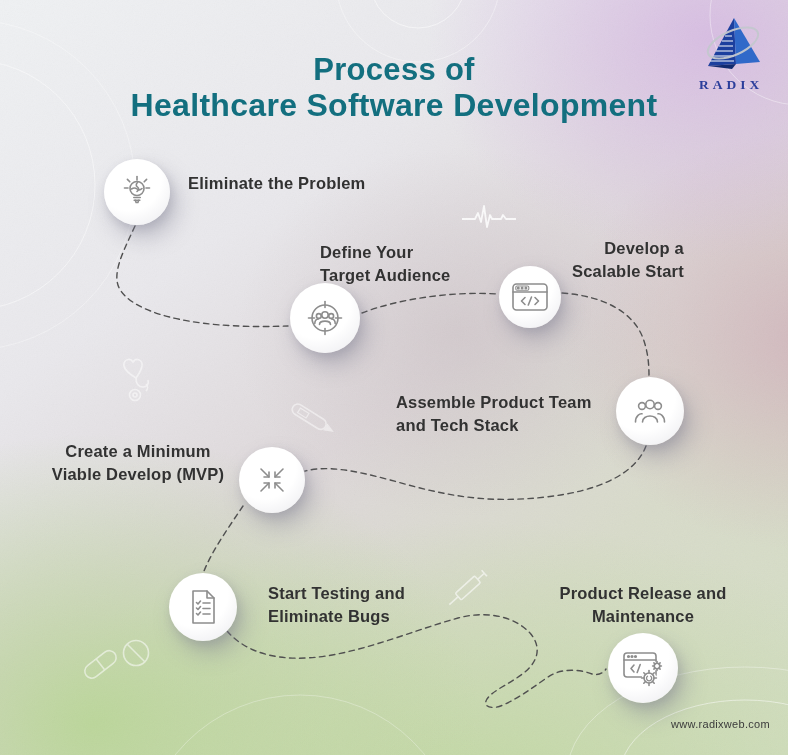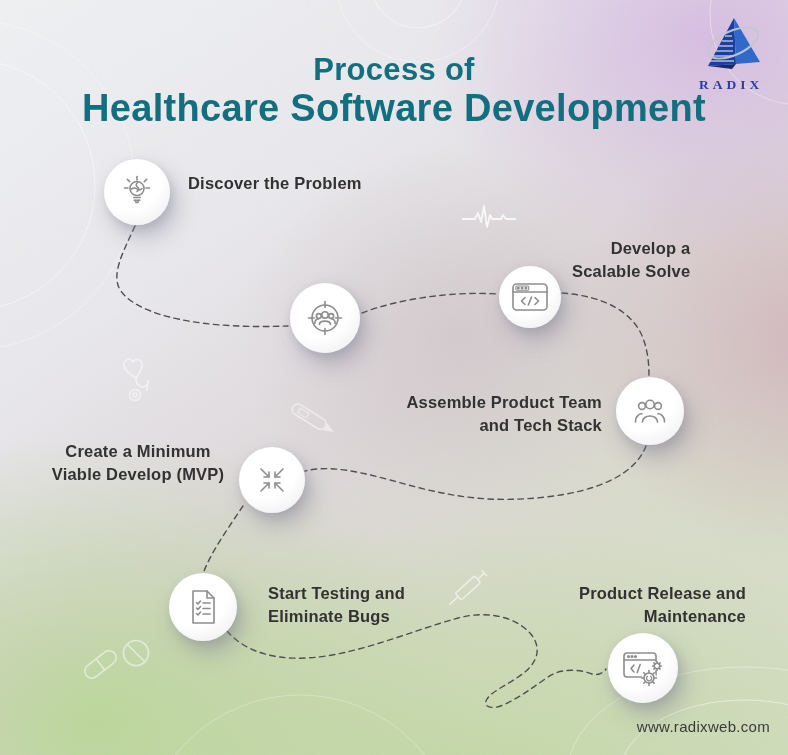--- a/index.html
+++ b/index.html
@@ -14,21 +14,21 @@
       radial-gradient(40% 35% at 58% 44%, rgba(196,184,188,0.45) 0%, rgba(196,184,188,0) 70%),
       radial-gradient(70% 55% at 12% 96%, rgba(186,214,152,0.95) 0%, rgba(186,214,152,0) 70%),
       radial-gradient(85% 50% at 60% 105%,rgba(193,216,162,0.95) 0%, rgba(193,216,162,0) 72%),
       linear-gradient(145deg,#eff1f3 0%,#e9e8ec 30%,#ded8da 52%,#d8dbca 74%,#d4dec4 100%);
   }
   .noise{position:absolute;inset:0;width:100%;height:100%;pointer-events:none;}
   .decor{position:absolute;inset:0;width:100%;height:100%;pointer-events:none;}
 
   .title{position:absolute;left:0;top:0;width:100%;text-align:center;color:#136f7f;}
   .title-l1{position:absolute;top:52px;width:100%;font-size:31px;font-weight:600;letter-spacing:.3px;}
-  .title-l2{position:absolute;top:87px;width:100%;font-size:38px;font-weight:700;letter-spacing:.3px;}
+  .title-l2{position:absolute;top:87px;width:100%;font-size:32px;font-weight:700;letter-spacing:.3px;}
 
   .logo{position:absolute;left:699px;top:16px;width:74px;text-align:left;}
   .logo-brand{margin-top:1px;font-family:"Liberation Serif", serif;font-size:13.5px;font-weight:700;
     letter-spacing:4px;color:#2b3e9b;}
 
   .node-circle{position:absolute;border-radius:50%;
     background:radial-gradient(circle at 38% 30%,#ffffff 52%,#f4f4f6 76%,#e6e6ea 100%);
     box-shadow:7px 12px 22px rgba(125,125,142,.42), 2px 4px 9px rgba(125,125,142,.22);
     display:flex;align-items:center;justify-content:center;}
   .c1{left:104px;top:159px;width:66px;height:66px;}
@@ -36,26 +36,26 @@
   .c3{left:499px;top:266px;width:62px;height:62px;}
   .c4{left:616px;top:377px;width:68px;height:68px;}
   .c5{left:239px;top:447px;width:66px;height:66px;}
   .c6{left:169px;top:573px;width:68px;height:68px;}
   .c7{left:608px;top:633px;width:70px;height:70px;}
 
   .label{position:absolute;font-size:16.5px;line-height:23px;font-weight:600;color:#323232;letter-spacing:.2px;}
   .l1{left:188px;top:172px;text-align:left;}
   .l2{left:320px;top:241px;text-align:left;}
   .l3{left:572px;top:237px;text-align:right;}
-  .l4{left:396px;top:391px;width:206px;text-align:right;}
+  .l4{left:396px;top:391px;width:206px;text-align:left;}
   .l5{left:46px;top:440px;width:184px;text-align:center;}
   .l6{left:252px;top:582px;text-align:left;margin-left:16px;}
-  .l7{left:540px;top:582px;width:206px;text-align:right;}
-
-  .footer{position:absolute;right:18px;top:718px;font-size:15px;font-weight:500;color:#3b3b3b;letter-spacing:.3px;}
+  .l7{left:540px;top:582px;width:206px;text-align:center;}
+
+  .footer{position:absolute;right:18px;top:718px;font-size:11px;font-weight:500;color:#3b3b3b;letter-spacing:.3px;}
 
   .icon-stroke{stroke:#8d8d8d;fill:none;stroke-width:1.6;stroke-linecap:round;stroke-linejoin:round;}
 </style>
 </head>
 <body>
 
 <div class="canvas">
 
   <svg class="decor" viewBox="0 0 788 755">
 
@@ -153,55 +153,59 @@
       <line x1="5.5" y1="14" x2="9" y2="14"></line>
         <line x1="27" y1="14" x2="30.5" y2="14"></line>
       <circle cx="18" cy="14.5" r="7"></circle>
       <path d="M18.5,8.5 q-2.5,2.5 0,4.5 q2.5,2 -0.5,4.5 M12.5,15 q3,-2 5.5,0 q2.5,2 5,-0.5"></path>
       <line x1="14.8" y1="23.5" x2="21.2" y2="23.5"></line>
       <line x1="15.2" y1="26.2" x2="20.8" y2="26.2"></line>
       <path d="M16.3,26.2 l0.8,2.3 h1.8 l0.8,-2.3"></path>
     </svg>
   </div>
   <div class="label l1">
-    <div>Discover the Problem</div>
+    <div>Eliminate the Problem</div>
   </div>
 
   <div class="node-circle c2">
     <svg width="40" height="40" viewBox="0 0 40 40" class="icon-stroke">
       <circle cx="20" cy="20" r="13"></circle>
       <line x1="20" y1="3.5" x2="20" y2="9.5"></line>
         <line x1="20" y1="30.5" x2="20" y2="36.5"></line>
       <line x1="3.5" y1="20" x2="9.5" y2="20"></line>
         <line x1="30.5" y1="20" x2="36.5" y2="20"></line>
       <circle cx="20" cy="17" r="3.2"></circle>
       <path d="M14.5,26.5 c0,-4.5 11,-4.5 11,0"></path>
       <circle cx="13.8" cy="18" r="2.4"></circle>
         <path d="M9.8,25.5 c0,-3 2,-4.3 3.6,-4.5"></path>
       <circle cx="26.2" cy="18" r="2.4"></circle>
         <path d="M30.2,25.5 c0,-3 -2,-4.3 -3.6,-4.5"></path>
     </svg>
   </div>
+  <div class="label l2">
+    <div>Define Your</div>
+    <div>Target Audience</div>
+  </div>
 
   <div class="node-circle c3">
     <svg width="40" height="34" viewBox="0 0 40 34" class="icon-stroke">
       <rect x="3" y="4" width="34" height="26" rx="3.5"></rect>
       <line x1="3" y1="12" x2="37" y2="12"></line>
       <rect x="5.8" y="6" width="13" height="4.3" rx="1.2" stroke-width="1.1"></rect>
       <circle cx="8.3" cy="8.1" r="0.7"></circle>
         <circle cx="12.1" cy="8.1" r="0.7"></circle>
         <circle cx="15.9" cy="8.1" r="0.7"></circle>
       <polyline points="15,17.5 11.5,21 15,24.5"></polyline>
       <line x1="18.3" y1="25" x2="21.5" y2="17"></line>
       <polyline points="25,17.5 28.5,21 25,24.5"></polyline>
     </svg>
   </div>
   <div class="label l3">
     <div>Develop a</div>
-    <div>Scalable Solve</div>
+    <div>Scalable Start</div>
   </div>
 
   <div class="node-circle c4">
     <svg width="40" height="34" viewBox="0 0 40 34" class="icon-stroke">
       <circle cx="12" cy="12" r="3.4"></circle>
         <path d="M5.5,28 c0,-6.5 4.5,-8.5 6.5,-8.2"></path>
       <circle cx="28" cy="12" r="3.4"></circle>
         <path d="M34.5,28 c0,-6.5 -4.5,-8.5 -6.5,-8.2"></path>
       <circle cx="20" cy="10.5" r="4.2"></circle>
       <path d="M12.5,28 c0,-8 15,-8 15,0"></path>

